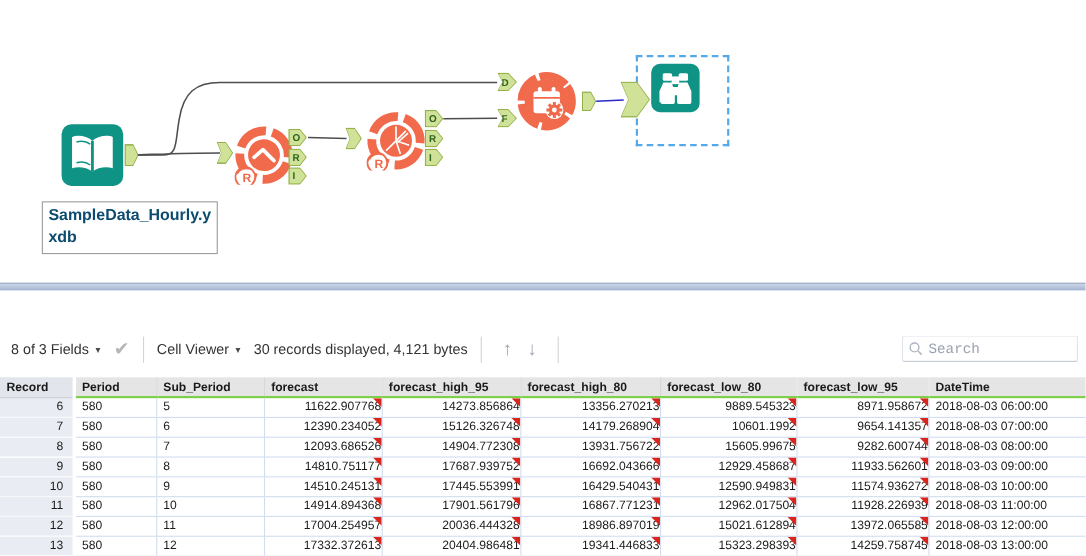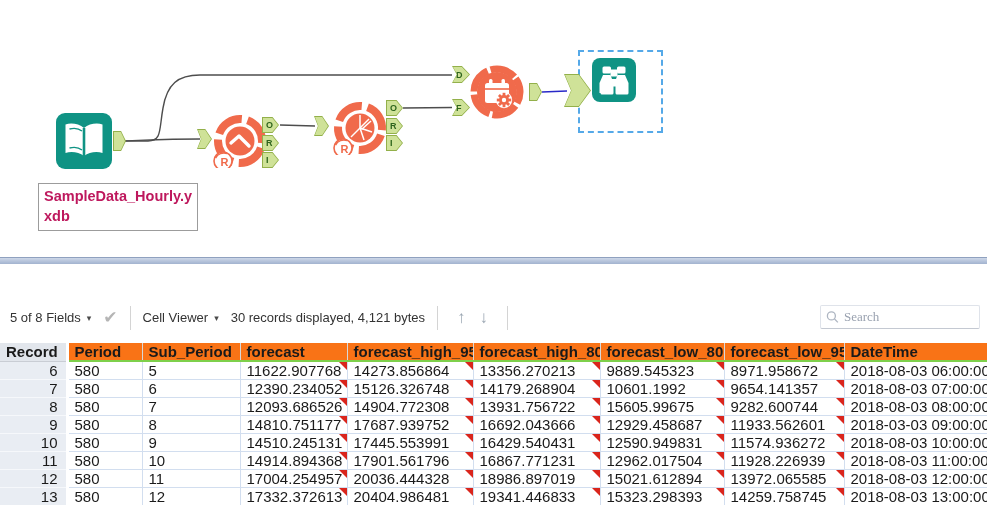--- a/index.html
+++ b/index.html
@@ -14,21 +14,21 @@
   .tool-svg { position:absolute; }
   .anchor { position:absolute; background:#93b04a; clip-path:polygon(0 0,62% 0,100% 50%,62% 100%,0 100%); }
   .anchor .in { position:absolute; left:1px; top:1px; right:1px; bottom:1px;
                 background:#cfe298; clip-path:polygon(0 0,62% 0,100% 50%,62% 100%,0 100%);
                 display:flex; align-items:center; justify-content:flex-start; padding-left:3px;
                 font-size:9px; font-weight:bold; color:#2e641d; }
   .anchor.notch { clip-path:polygon(0 0,55% 0,100% 50%,55% 100%,0 100%,26% 50%); }
   .anchor.notch .in { clip-path:polygon(0 0,55% 0,100% 50%,55% 100%,0 100%,26% 50%); }
   #label-box { position:absolute; left:38px; top:183px; width:160px; min-height:48px;
                border:1px solid #9c9c9c; background:#fff; padding:3px 5px;
-               font-size:14.5px; font-weight:bold; color:#be185d; line-height:1.35;
+               font-size:14.5px; font-weight:bold; color:#0c4a6e; line-height:1.35;
                word-break:break-all; }
   #browse-selection { position:absolute; left:578px; top:50px; width:85px; height:83px;
                       border:2px dashed #55a9e8; }
 
   
   #splitter { position:absolute; left:0; top:257px; width:987px; height:7px;
               background:linear-gradient(#cdd7e8,#a2b3cf); border-top:1px solid #8fa1bf; }
   #results-header { position:absolute; left:0; top:264px; width:987px; height:28px;
                     background:#e9effa; border-bottom:1px solid #ccd4e4;
                     display:flex; align-items:center; }
@@ -36,34 +36,34 @@
   #toolbar { position:absolute; left:0; top:292px; width:987px; height:51px; background:#fff;
              display:flex; align-items:center; padding-left:10px; font-size:13px; color:#333; }
   .caret { font-size:9px; color:#4a4a4a; margin-left:6px; }
   .check { color:#b5b5b5; font-size:17px; margin-left:12px; }
   .vsep { width:1px; height:24px; background:#d4d4d4; margin:0 12px; }
   .navarrow { font-size:17px; color:#9aa6b2; margin:0 7px; }
   #searchbox { position:absolute; right:7px; top:13px; width:160px; height:24px;
                border:1px solid #dfe3ea; border-bottom:1px solid #c4c9d2; border-radius:2px;
                background:#fff; display:flex; align-items:center; padding:0 5px; }
   #searchbox input { border:none; outline:none; width:130px; font-size:13px; color:#404040;
-                     font-family:Liberation Serif, serif; }
+                     font-family:Liberation Mono, monospace; }
   #searchbox input::placeholder { color:#9aa2b0; }
 
   
   #grid { position:absolute; left:0; top:343px; width:987px; height:162px; background:#fff; }
-  table { border-collapse:collapse; table-layout:fixed; width:987px; font-size:15px; }
+  table { border-collapse:collapse; table-layout:fixed; width:987px; font-size:11px; }
   th, td { height:18px; padding:0 0 0 6px; text-align:left; white-space:nowrap; overflow:hidden;
            border-right:1px solid #d2deef; border-bottom:1px solid #d2deef; color:#1a1a1a; }
-  th { background:#f97316; font-weight:bold; border-bottom:2px solid #7ed04b;
+  th { background:#e5e5e5; font-weight:bold; border-bottom:2px solid #7ed04b;
        border-right:1px solid #d8d8d8; }
   th.rec { background:#e2e6ec; border-bottom:1px solid #c9cdd4; border-right:3px solid #fff; }
   td.rec { background:#e9edf3; text-align:right; padding:0 8px 0 0;
            border-right:3px solid #fff; border-bottom:1px solid #f6f8fb; }
-  td.tri { position:relative; }
+  td.tri { position:relative;text-align:right; }
   td.tri::after { content:''; position:absolute; top:0; right:0; width:0; height:0;
                   border-top:8px solid #da251c; border-left:8px solid transparent; }
   td:last-child, th:last-child { border-right:none;margin-top:28px; }
 </style>
 </head>
 <body>
 
 <div id="stage">
 
   <div id="canvas">
@@ -193,21 +193,21 @@
           <path d="M7.5 35 v-10 l3.5,-8 h7.5 l1.5,4 h4 l1.5,-4 h7.5 l3.5,8 v10 a1.5 1.5 0 0 1 -1.5 1.5 h-10 a1.5 1.5 0 0 1 -1.5 -1.5 v-6.5 h-2 v6.5 a1.5 1.5 0 0 1 -1.5 1.5 h-10 a1.5 1.5 0 0 1 -1.5 -1.5 z"></path>
         </g>
       </svg>
     </div>
   </div>
 
   <div id="splitter"></div>
 
 
   <div id="toolbar">
-    <span>5 of 8 Fields</span>
+    <span>8 of 3 Fields</span>
     <span class="caret">▾</span>
     <span class="check">✔</span>
     <span class="vsep"></span>
     <span>Cell Viewer</span>
     <span class="caret">▾</span>
     <span style="margin-left:12px;">30 records displayed, 4,121 bytes</span>
     <span class="vsep"></span>
     <span class="navarrow">↑</span>
     <span class="navarrow">↓</span>
     <span class="vsep"></span>

